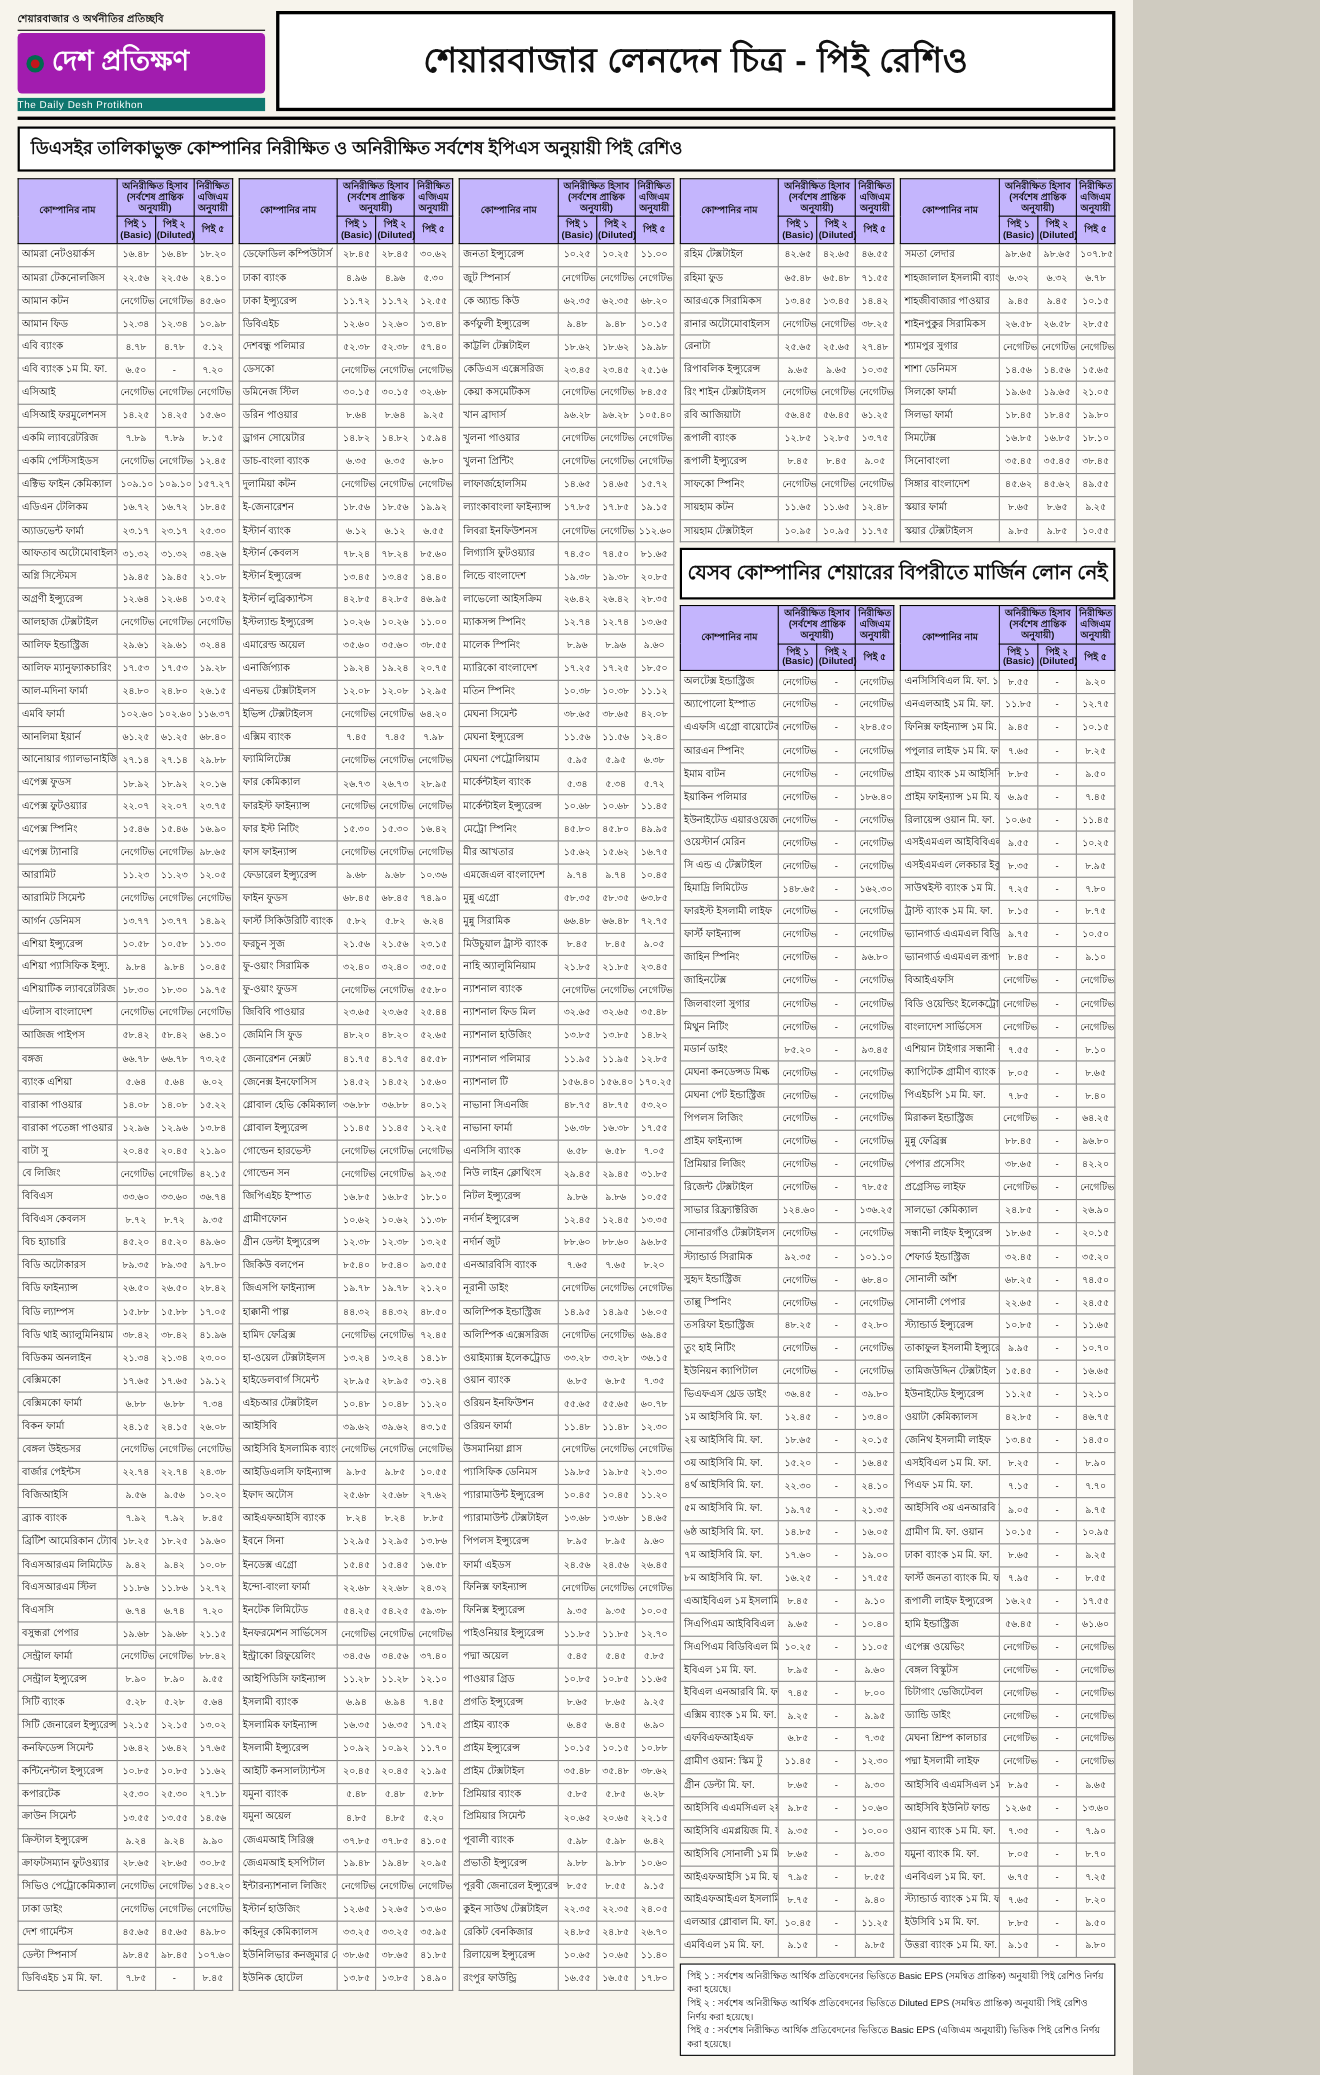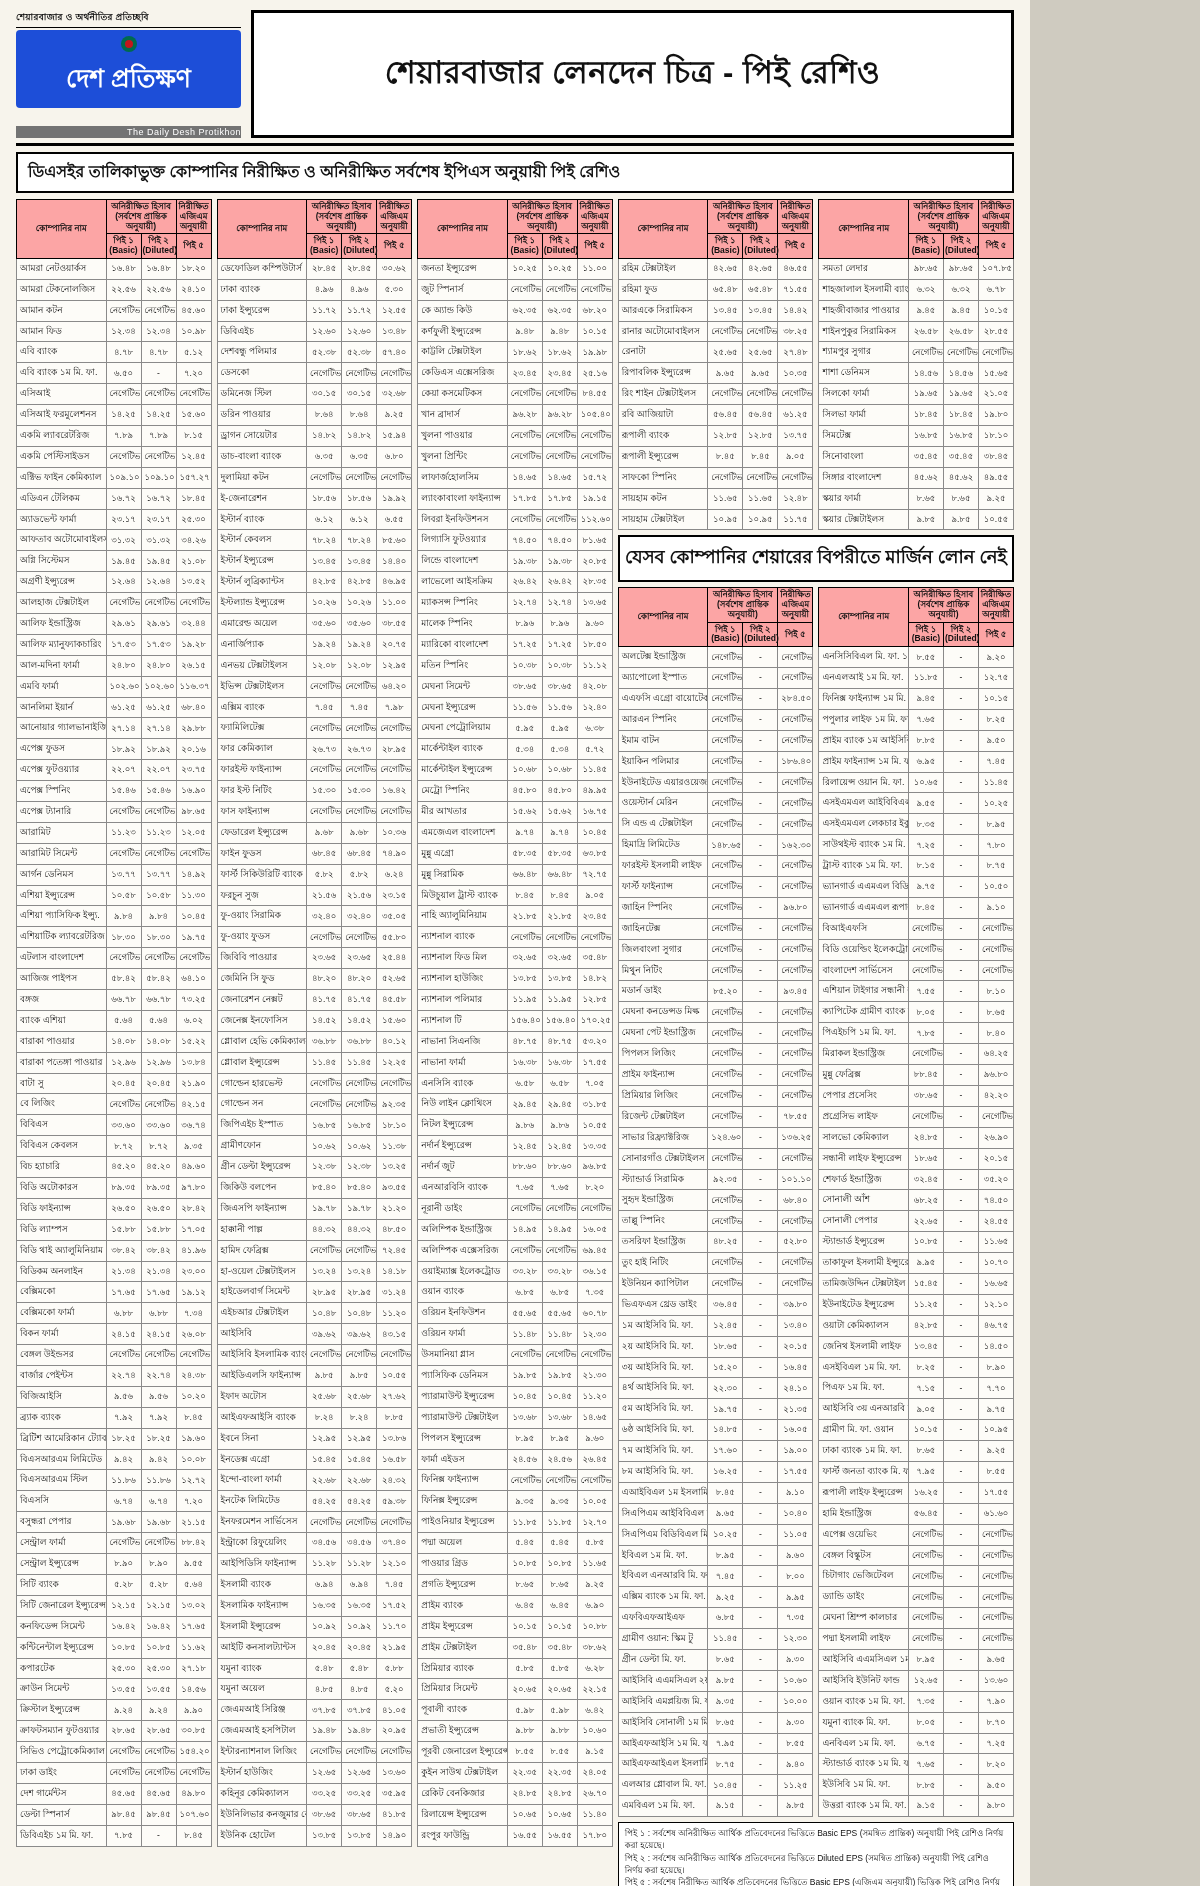--- a/index.html
+++ b/index.html
@@ -4,25 +4,25 @@
 <style>
   * { margin:0; padding:0; box-sizing:border-box; }
   html,body { background:#cfcbc0; }
   body { width:1200px; min-height:1886px; font-family:"Liberation Sans", sans-serif; color:#111; }
   .page { width:1030px; min-height:1886px; background:#f7f4ec; padding:10px 16px 32px; }
 
   
   .masthead { display:flex; align-items:stretch; gap:10px; border-bottom:3px solid #000; padding-bottom:5px; }
   .brand { width:225px; flex:0 0 auto; }
   .brand-tagline { font-size:9px; font-weight:bold; border-bottom:1px solid #000; padding-bottom:2px; margin-bottom:2px; letter-spacing:.3px; }
-  .brand-logo { background:#1d4ed8; color:#fff; border-radius:4px; padding:6px 8px; display:flex; align-items:center; gap:7px;flex-direction:column; }
+  .brand-logo { background:#a21caf; color:#fff; border-radius:4px; padding:6px 8px; display:flex; align-items:center; gap:7px; }
   .flag-dot { width:16px; height:16px; border-radius:50%; background:#006a4e; position:relative; flex:0 0 auto; }
   .flag-dot::after { content:""; position:absolute; left:4px; top:4px; width:8px; height:8px; border-radius:50%; background:#c3161c; }
   .brand-name { font-size:25px; font-weight:bold; white-space:nowrap; }
-  .brand-sub { background:#737373; color:#fff; font-size:9px; text-align:right; margin-top:18px; padding:1px 0; letter-spacing:.5px; }
+  .brand-sub { background:#0f766e; color:#fff; font-size:9px; text-align:left; margin-top:4px; padding:1px 0; letter-spacing:.5px; }
   .page-title-box { flex:1 1 auto; border:3px solid #000; display:flex; align-items:center; justify-content:center; background:#fff; }
   .page-title { font-size:31px; font-weight:bold; letter-spacing:.5px; }
   .header-right { flex:0 0 auto; width:180px; display:flex; flex-direction:column; align-items:flex-end; justify-content:space-between; }
   .date { font-size:11px; font-weight:bold; border:1px solid #000; padding:2px 6px; background:#fff; }
   .page-number { font-size:44px; font-weight:bold; line-height:1; border:2px solid #000; border-radius:6px; padding:0 12px 4px; background:#fff; }
 
   
   .subtitle-bar { border:2px solid #000; background:#fff; font-size:16px; font-weight:bold; padding:5px 10px; margin:6px 0; }
 
   
@@ -33,21 +33,21 @@
   .margin-section { grid-column:4 / 6; grid-row:2; display:flex; flex-direction:column; }
   .margin-title { border:2px solid #000; background:#fff; font-size:18px; font-weight:bold; text-align:center; padding:6px 4px; margin-bottom:5px; }
   .margin-grid { display:grid; grid-template-columns:1fr 1fr; gap:5px; flex:1 1 auto; align-items:start; }
   .footnote-box { border:1.5px solid #000; background:#fff; margin-top:5px; padding:4px 6px; }
   .footnote-box p { font-size:8.5px; line-height:1.45; }
 
   
   table.pe-table { width:100%; border-collapse:collapse; table-layout:fixed; background:#fdfcf8; border:1.5px solid #000; }
   table.pe-table col.c-name { width:46%; }
   table.pe-table col.c-num { width:18%; }
-  table.pe-table th { border:1px solid #000; font-size:8.5px; font-weight:bold; text-align:center; padding:2px 1px; line-height:1.15; background:#fca5a5; }
+  table.pe-table th { border:1px solid #000; font-size:8.5px; font-weight:bold; text-align:center; padding:2px 1px; line-height:1.15; background:#c4b5fd; }
   table.pe-table td { border:0.5px solid #8a8a8a; font-size:9px; padding:5px 3px; line-height:1.1; white-space:nowrap; overflow:hidden; }
   table.pe-table td.num { text-align:center; font-size:8.5px; }
 </style>
 </head>
 <body>
 
 <div class="page">
 
   <header class="masthead">
     <div class="brand">

